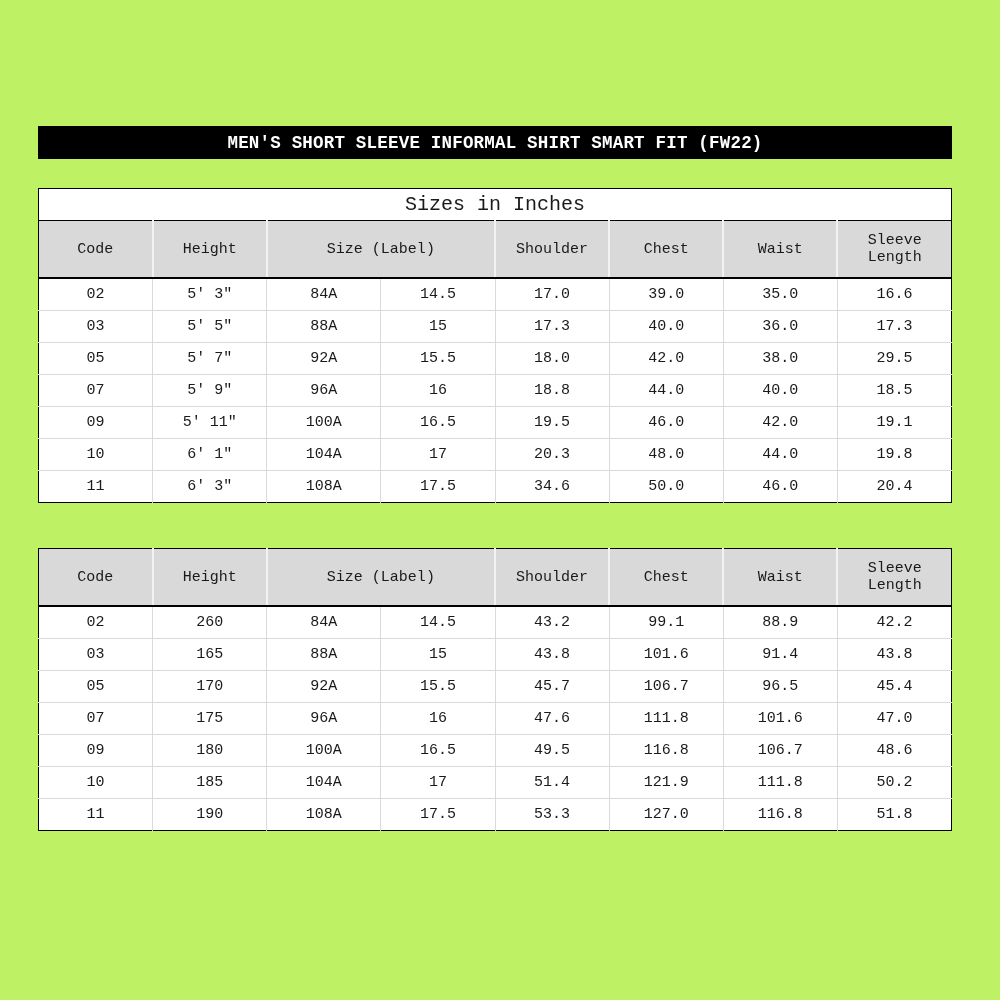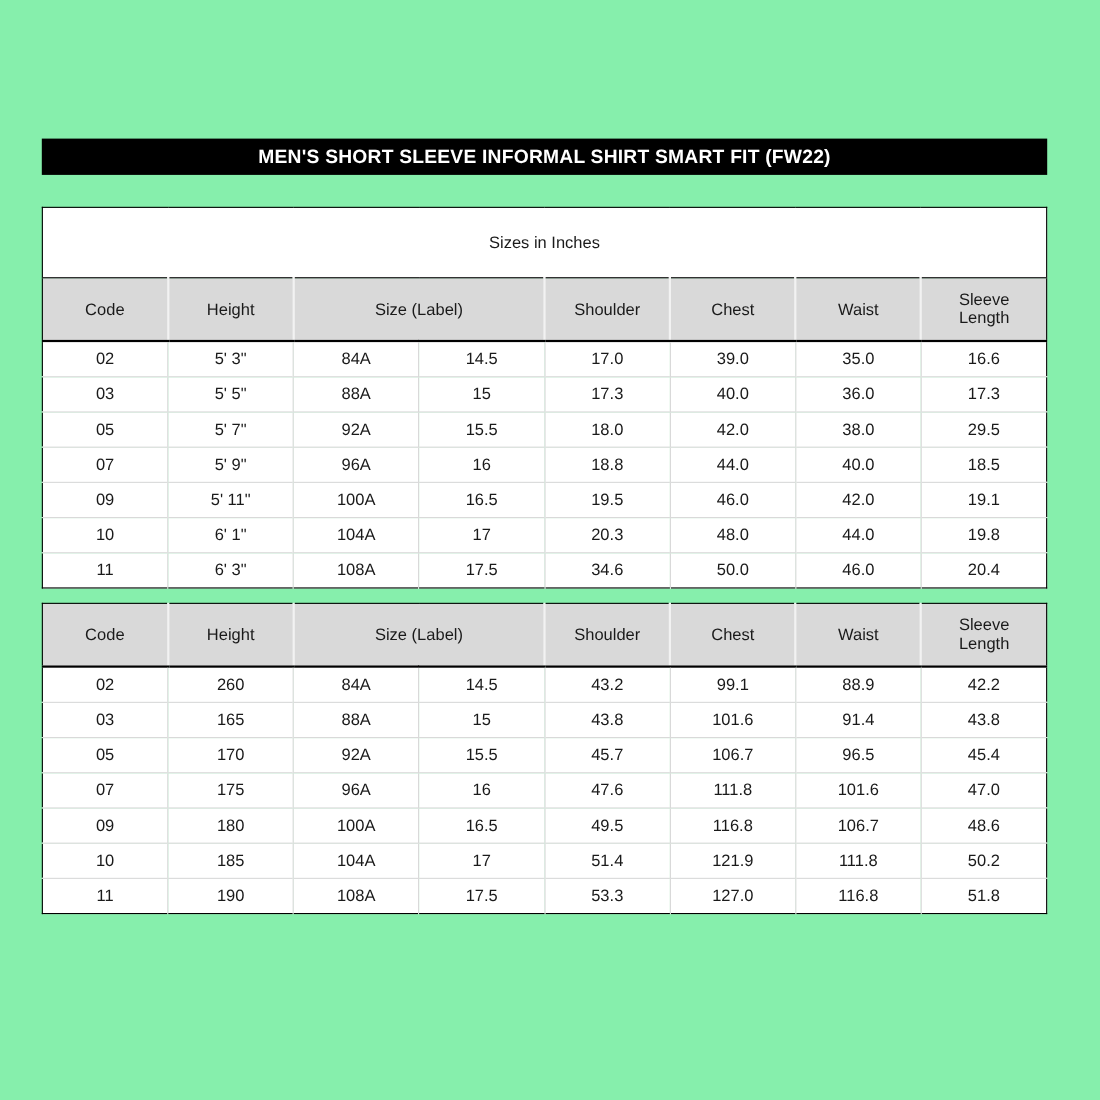--- a/index.html
+++ b/index.html
@@ -6,22 +6,23 @@
     margin: 0;
     padding: 0;
     background: #ffffff;
     font-family: "Liberation Sans", sans-serif;
     color: #1a1a1a;
   }
   .page {
     position: relative;
     width: 1000px;
     height: 1000px;
-    background: #86efac;
+    background: #bef264;
     overflow: hidden;
+    font-family: Liberation Mono, monospace;
   }
   .title-bar {
     position: absolute;
     left: 38px;
     top: 126px;
     width: 914px;
     height: 33px;
     background: #000000;
     display: flex;
     align-items: center;
@@ -43,22 +44,22 @@
     table-layout: fixed;
     border: 1.5px solid #000000;
     font-size: 15px;
   }
   tr.caption-row td {
     height: 31px;
     text-align: center;
     vertical-align: middle;
     border-bottom: 1.5px solid #000000;
     background: #ffffff;
-    font-size: 15px;
-    padding: 16px;
+    font-size: 20px;
+    padding: 0;
   }
   tr.header-row th {
     background: #d9d9d9;
     height: 28px;
     font-weight: normal;
     font-size: 15px;
     text-align: center;
     vertical-align: middle;
     border-bottom: 2.5px solid #000000;
     padding: 11px;

